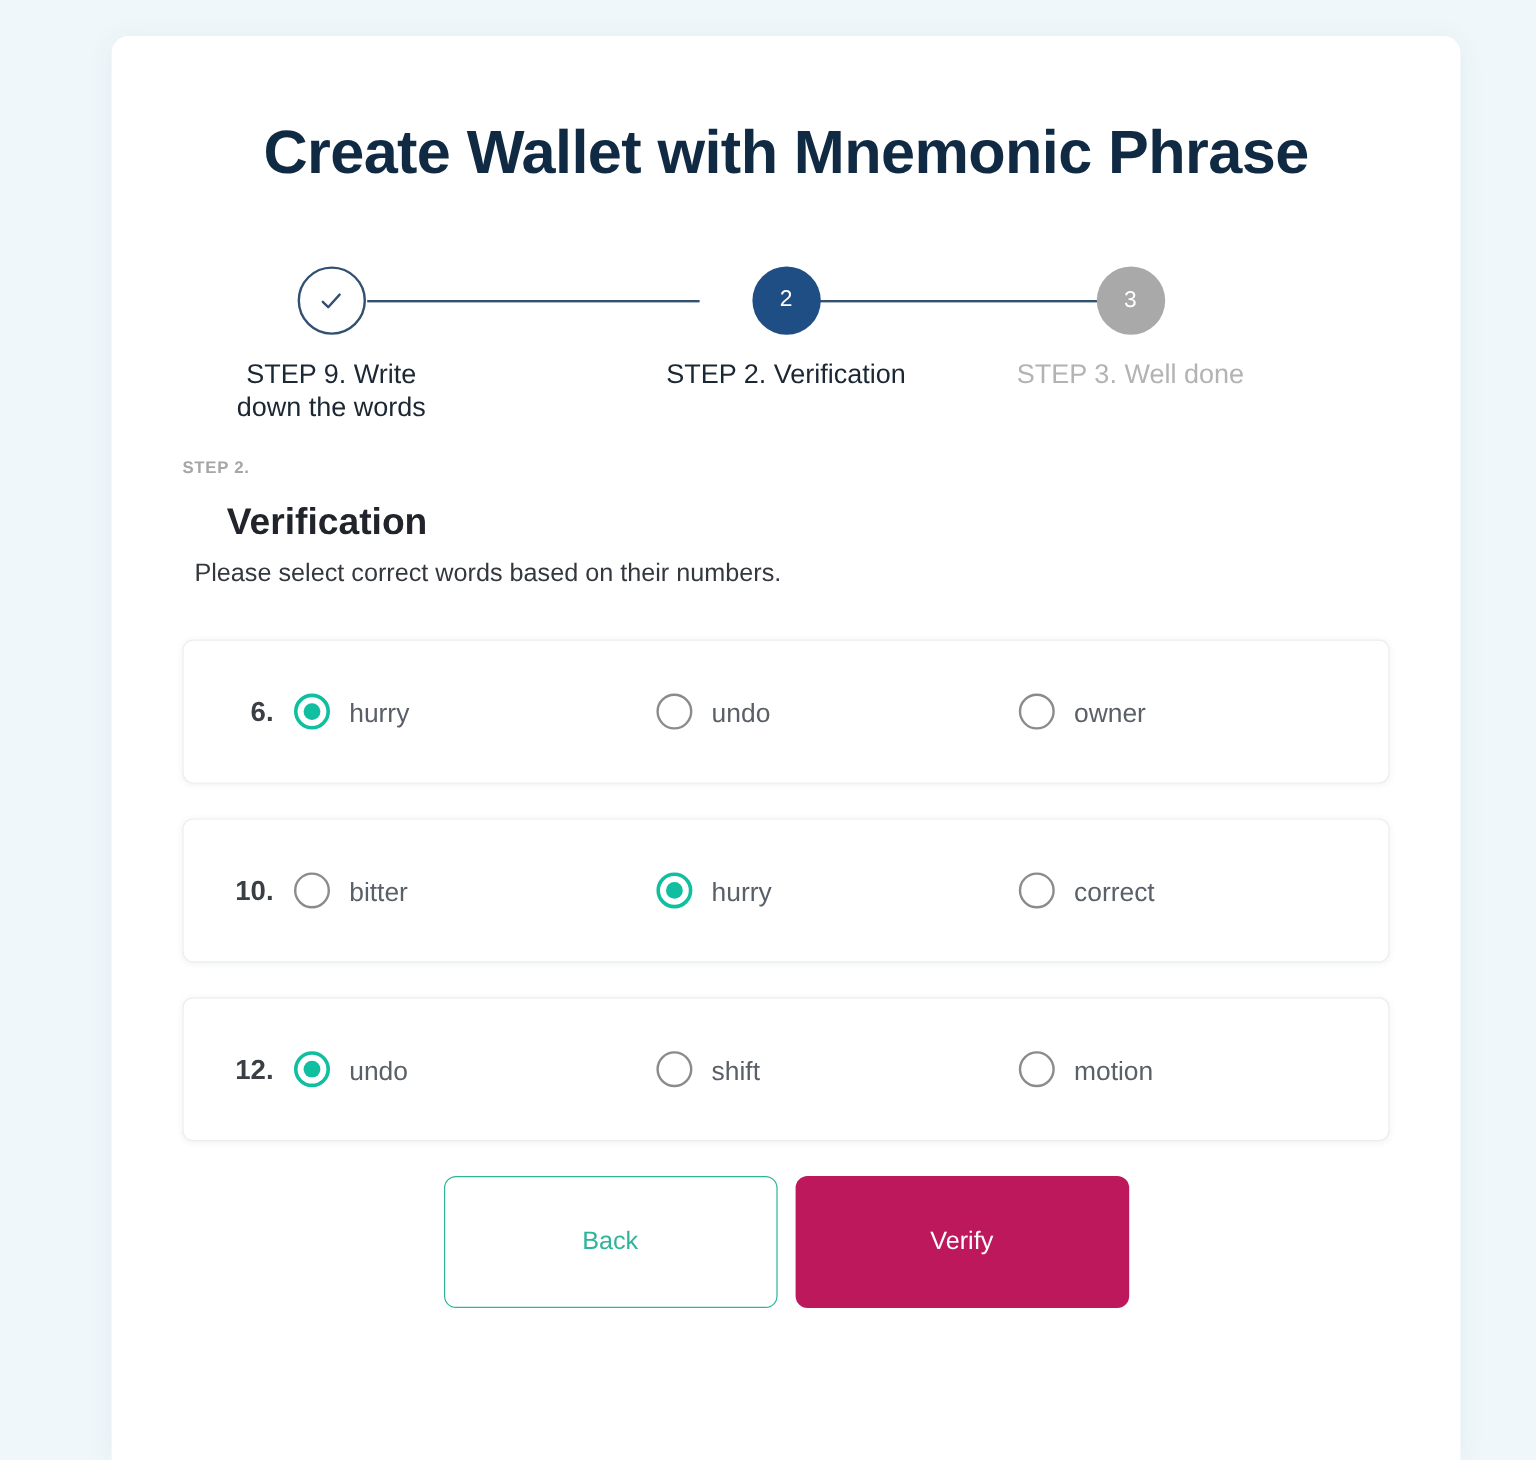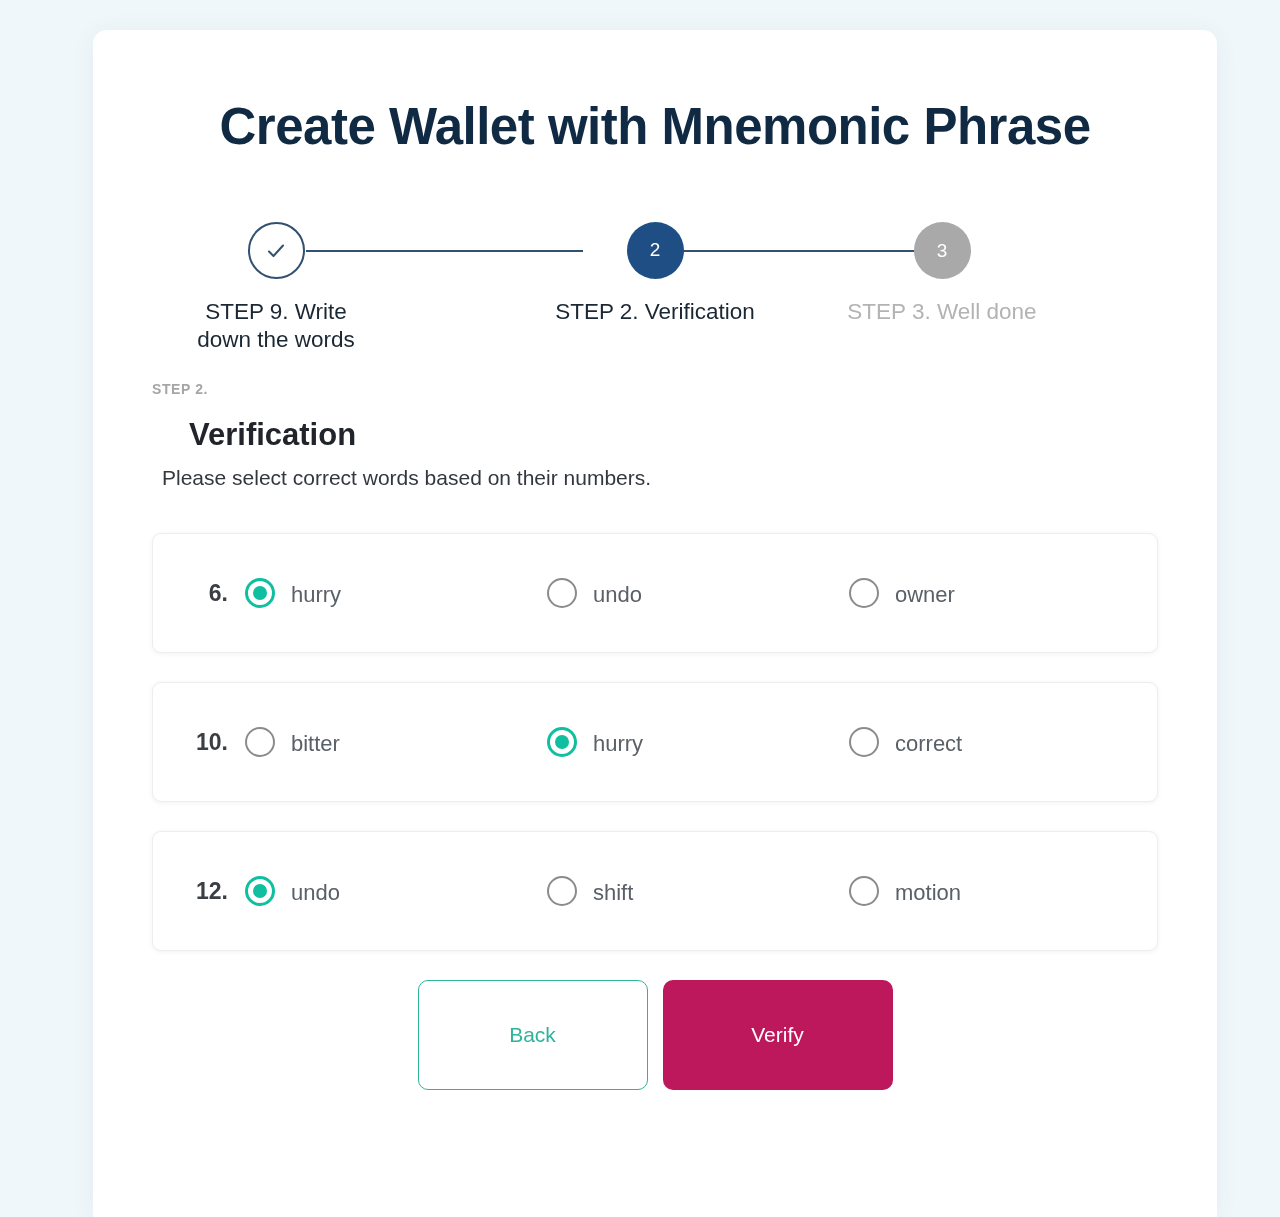--- a/index.html
+++ b/index.html
@@ -192,21 +192,21 @@
 
   
   .actions {
     margin-top: 27px;
     display: flex;
     justify-content: center;
     gap: 15px;
   }
 
   .btn {
-    width: 230px;
+    width: 278px;
     height: 110px;
     border-radius: 10px;
     font-size: 21px;
     font-family: "Liberation Sans", sans-serif;
     cursor: pointer;
     display: flex;
     align-items: center;
     justify-content: center;
   }
   .btn-secondary {

